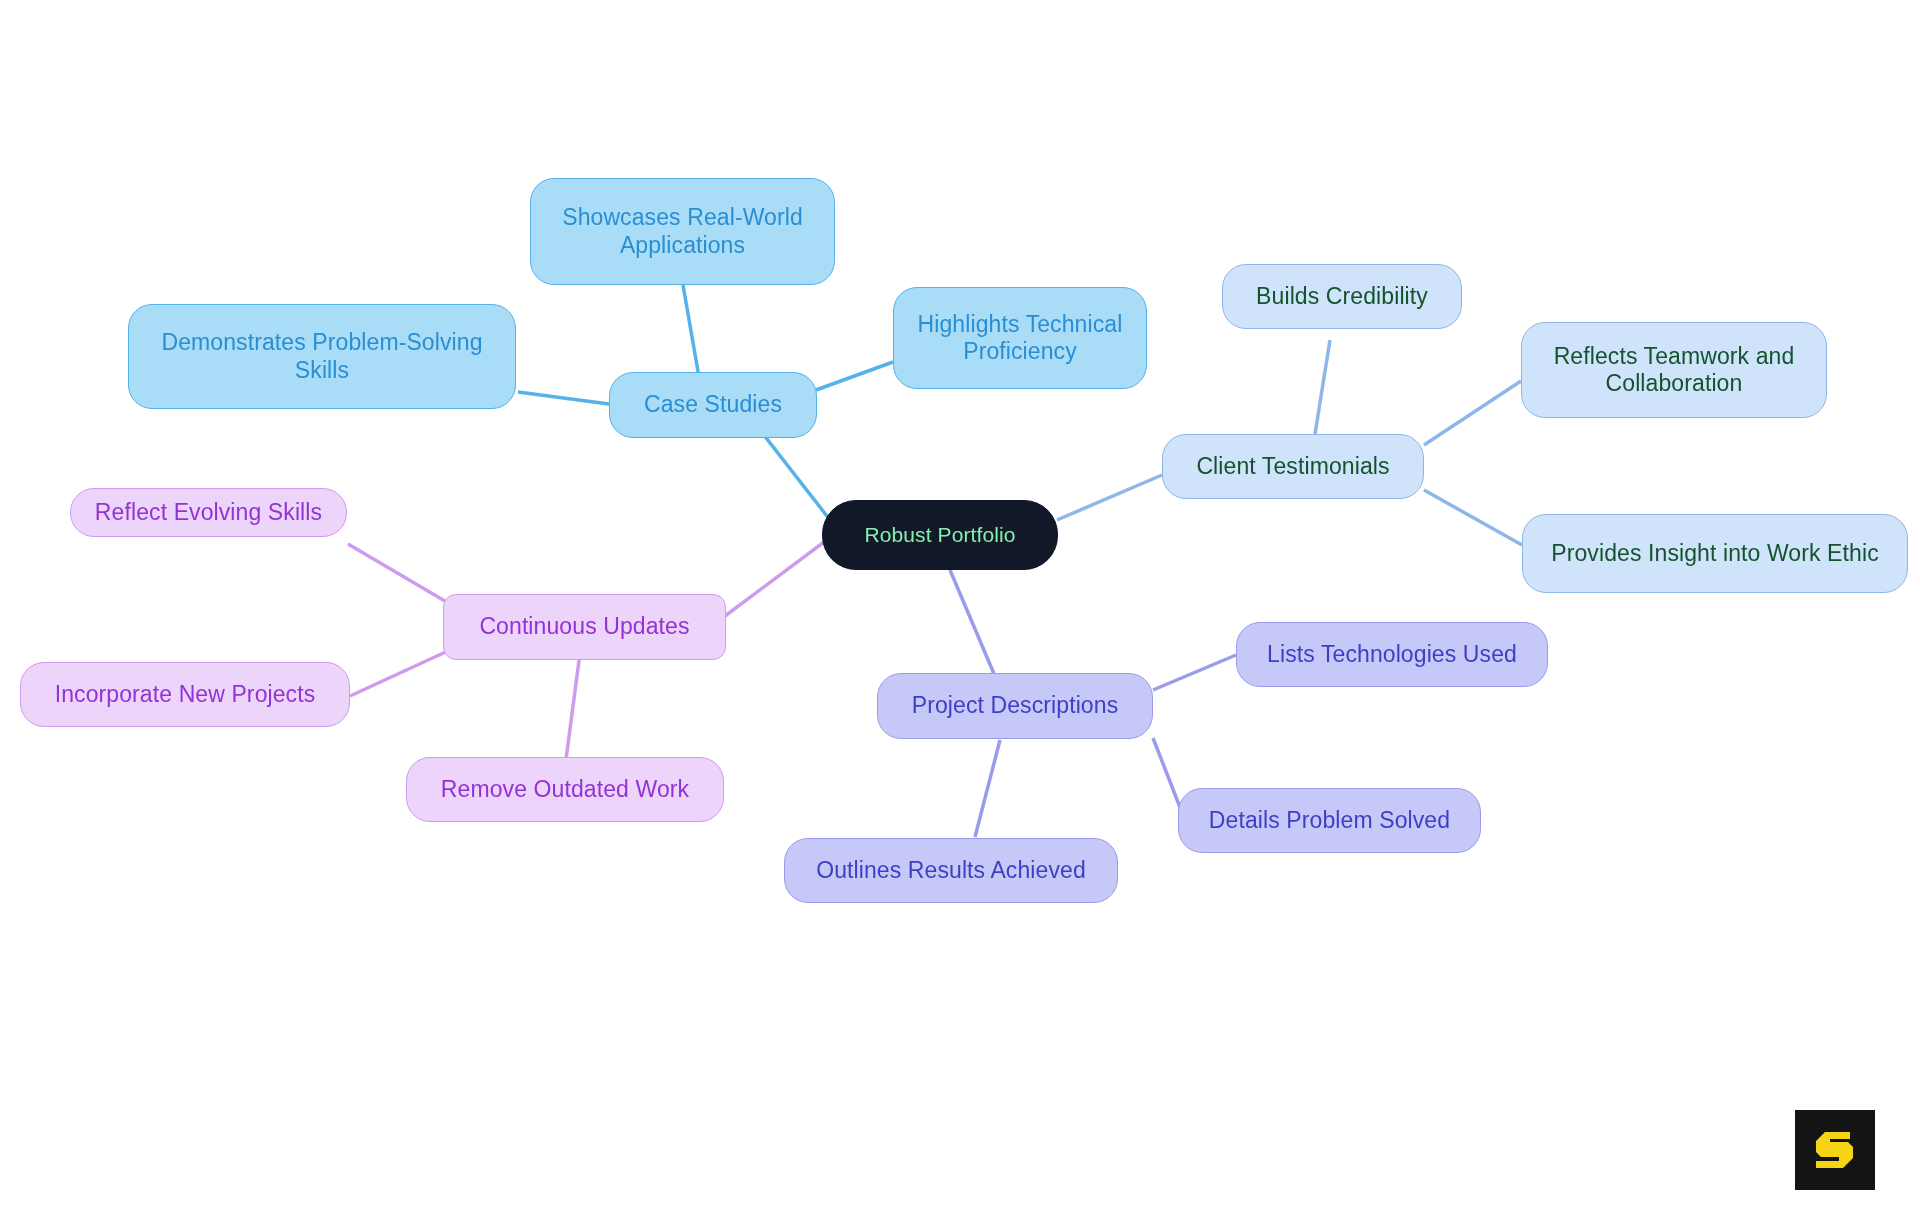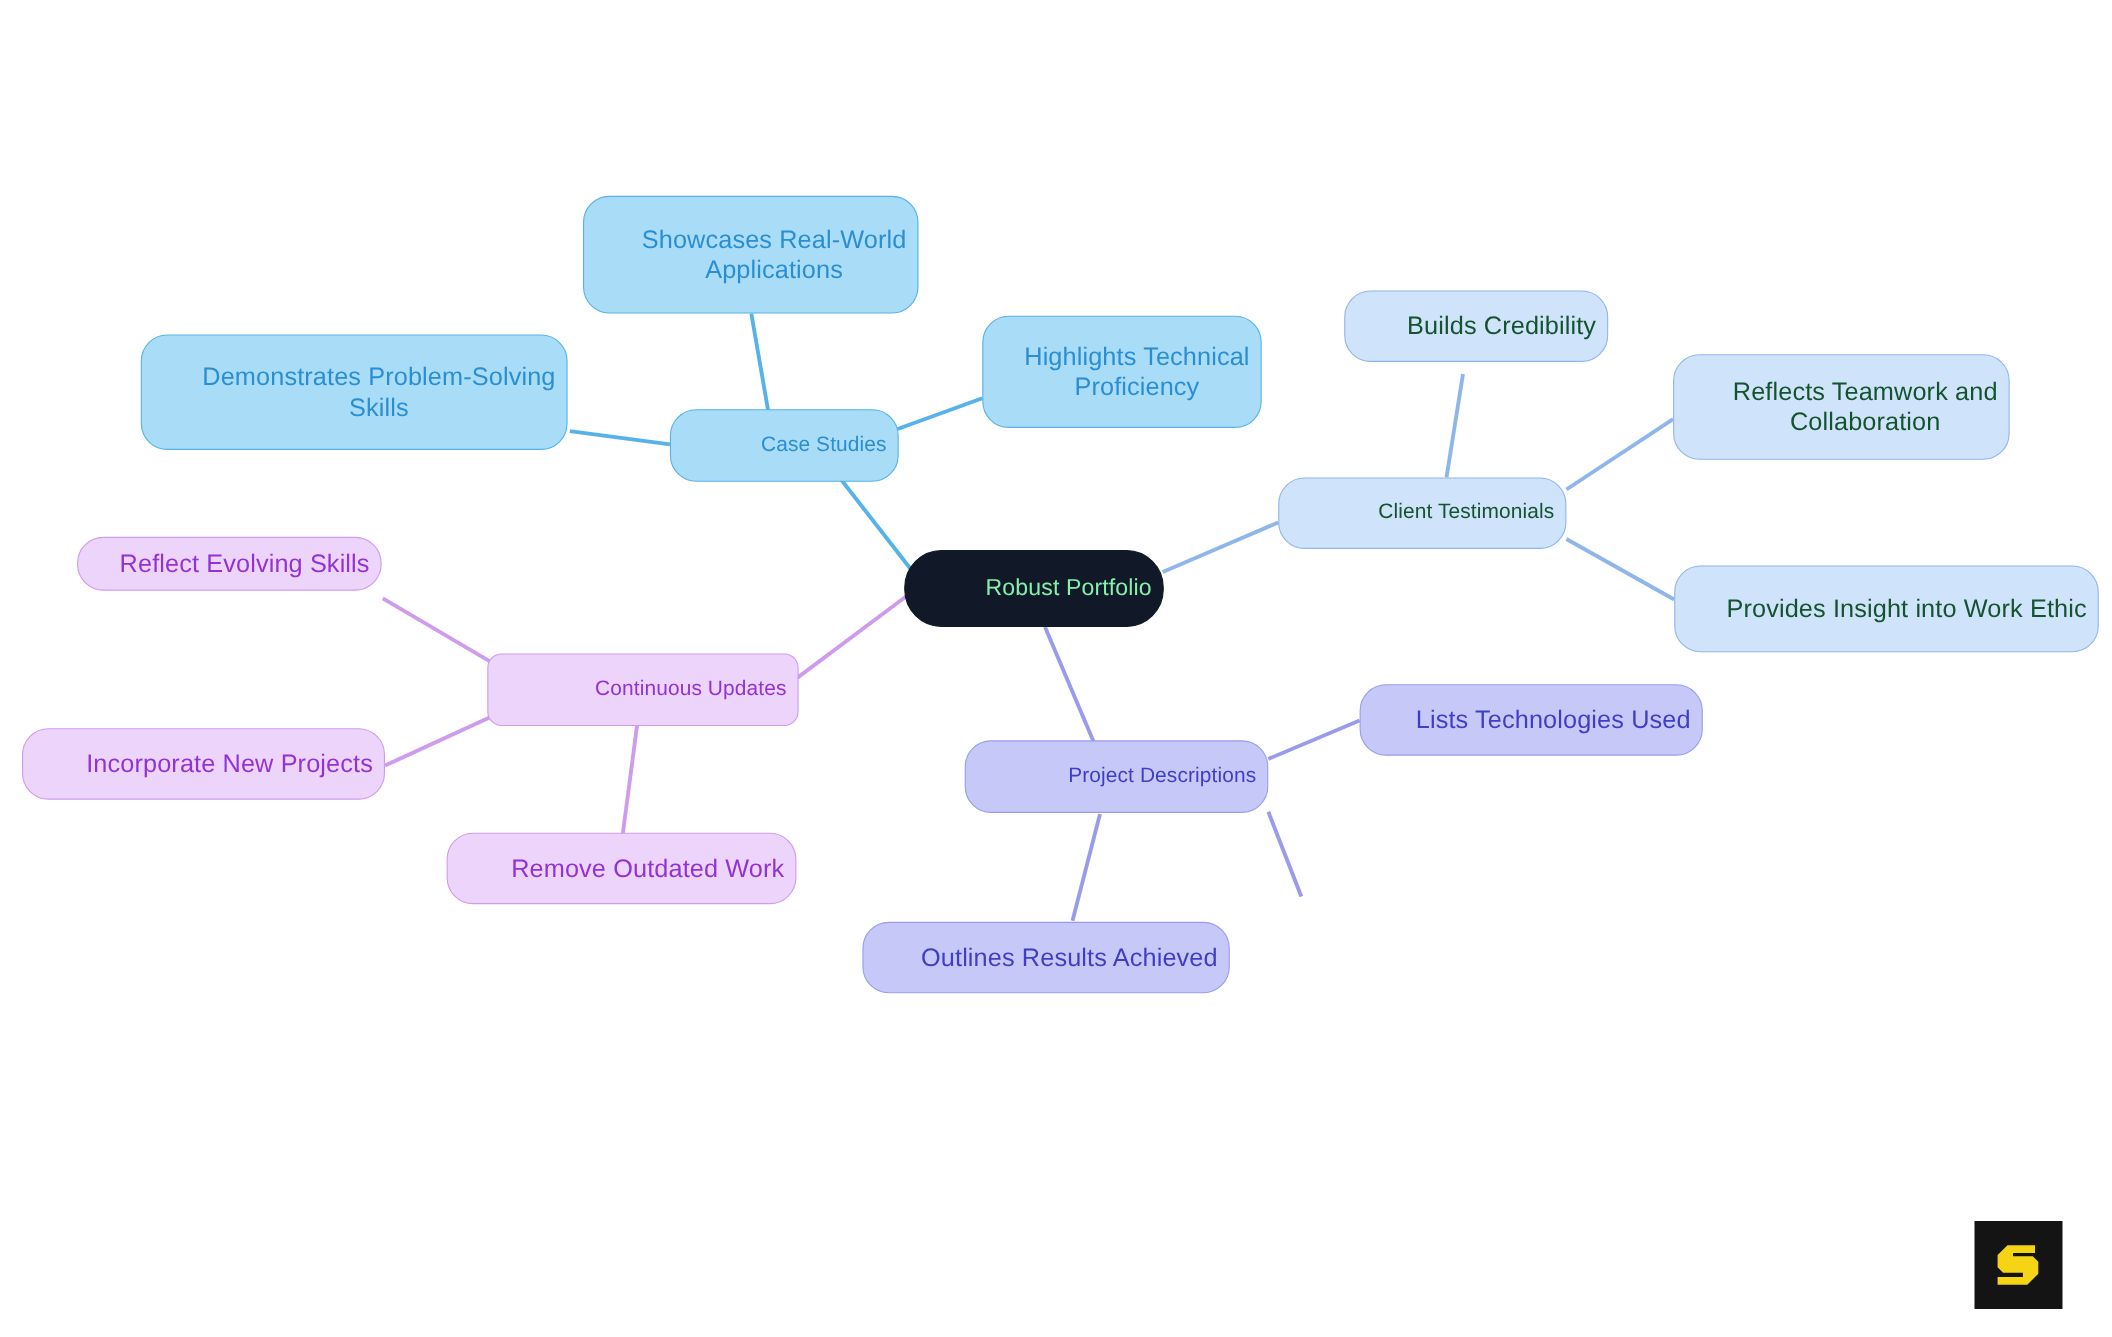--- a/index.html
+++ b/index.html
@@ -25,28 +25,28 @@
     left: 0; top: 0;
     width: 1920px;
     height: 1215px;
     pointer-events: none;
   }
   .node {
     position: absolute;
     box-sizing: border-box;
     display: flex;
     align-items: center;
-    justify-content: flex-end;
+    justify-content: center;
     text-align: center;
     border-radius: 24px;
     border-width: 1.5px;
     border-style: solid;
     line-height: 1.18;
     letter-spacing: 0.1px;
-    padding: 4px 10px;
+    padding: 4px 0;
   }
   .node-label {
     display: block;
     white-space: pre-line;
   }
   .node.root {
     background: #111827;
     border-color: #111827;
     color: #86efac;
     border-radius: 34px;
@@ -65,21 +65,21 @@
   .node.periwinkle {
     background: #c6c8f7;
     border-color: #9a9ceb;
     color: #3f3fc6;
   }
   .node.lavender {
     background: #ecd4fa;
     border-color: #cf9ced;
     color: #9333d7;
   }
-  .node.branch { font-size: 19px; }
+  .node.branch { font-size: 23px; }
   .node.leaf   { font-size: 23px; }
 
   #logo {
     position: absolute;
     left: 1795px;
     top: 1110px;
     width: 80px;
     height: 80px;
     background: #141414;
     display: flex;
@@ -160,20 +160,23 @@
   <div class="node lightblue leaf" style="left:1522px; top:514px; width:386px; height:79px;">
     <span class="node-label">Provides Insight into Work Ethic</span>
   </div>
 
   <div class="node periwinkle branch" style="left:877px; top:673px; width:276px; height:66px;">
     <span class="node-label">Project Descriptions</span>
   </div>
   <div class="node periwinkle leaf" style="left:1236px; top:622px; width:312px; height:65px;">
     <span class="node-label">Lists Technologies Used</span>
   </div>
+  <div class="node periwinkle leaf" style="left:1178px; top:788px; width:303px; height:65px;">
+    <span class="node-label">Details Problem Solved</span>
+  </div>
   <div class="node periwinkle leaf" style="left:784px; top:838px; width:334px; height:65px;">
     <span class="node-label">Outlines Results Achieved</span>
   </div>
 
   <div class="node lavender branch" style="left:443px; top:594px; width:283px; height:66px;border-radius:13px;">
     <span class="node-label">Continuous Updates</span>
   </div>
   <div class="node lavender leaf" style="left:70px; top:488px; width:277px; height:49px;">
     <span class="node-label">Reflect Evolving Skills</span>
   </div>

